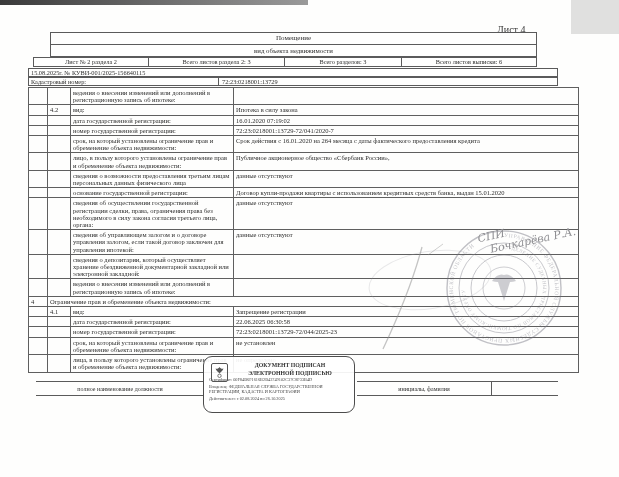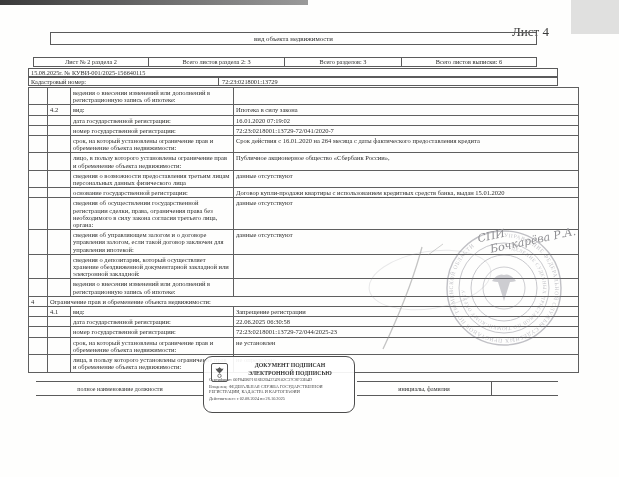--- a/index.html
+++ b/index.html
@@ -2,21 +2,21 @@
 <html><head>
 <meta charset="utf-8">
 <style>
   html,body{margin:0;padding:0;background:#e9e9e9;}
   .page{position:relative;width:619px;height:477px;background:#fefefd;overflow:hidden;
         font-family:"Liberation Serif",serif;color:#333;}
   
   .scan-bar-top{position:absolute;left:0;top:0;width:308px;height:5px;
         background:linear-gradient(90deg,#3a3a3a,#9a9a9a);}
   .scan-corner{position:absolute;right:0;top:0;width:48px;height:34px;background:#d0d0d0;opacity:.65;}
-  .sheet-label{position:absolute;left:512px;top:24px;font-size:13px;color:#3a3a3a;}
+  .sheet-label{position:absolute;left:497px;top:24px;font-size:10px;color:#3a3a3a;}
 
   
   .hbox{position:absolute;left:50px;top:32px;width:487px;border:1px solid #5a5a5a;box-sizing:border-box;}
   .hbox .hr1{height:11px;border-bottom:1px solid #5a5a5a;text-align:center;font-size:7px;line-height:11px;color:#2f2f2f;}
   .hbox .hr2{height:11px;text-align:center;font-size:6.8px;line-height:11px;color:#2f2f2f;}
   .hcells{position:absolute;left:33px;top:57px;width:504px;height:10px;border:1px solid #5a5a5a;
         box-sizing:border-box;display:flex;}
   .hcells .hc{font-size:6.3px;line-height:8px;text-align:center;border-right:1px solid #5a5a5a;
         box-sizing:border-box;color:#2f2f2f;overflow:hidden;}
   .hcells .hc:last-child{border-right:none;}
@@ -70,20 +70,21 @@
 <body>
 
 <div class="page">
 
   <div class="scan-bar-top"></div>
   <div class="scan-corner"></div>
 
   <div class="sheet-label">Лист 4</div>
 
   <div class="hbox">
+    <div class="hr1">Помещение</div>
     <div class="hr2">вид объекта недвижимости</div>
   </div>
 
   <div class="hcells">
     <div class="hc" style="width:115px">Лист № 2 раздела 2</div>
     <div class="hc" style="width:136px">Всего листов раздела 2: 3</div>
     <div class="hc" style="width:117px">Всего разделов: 3</div>
     <div class="hc" style="width:134px">Всего листов выписки: 6</div>
   </div>
 

